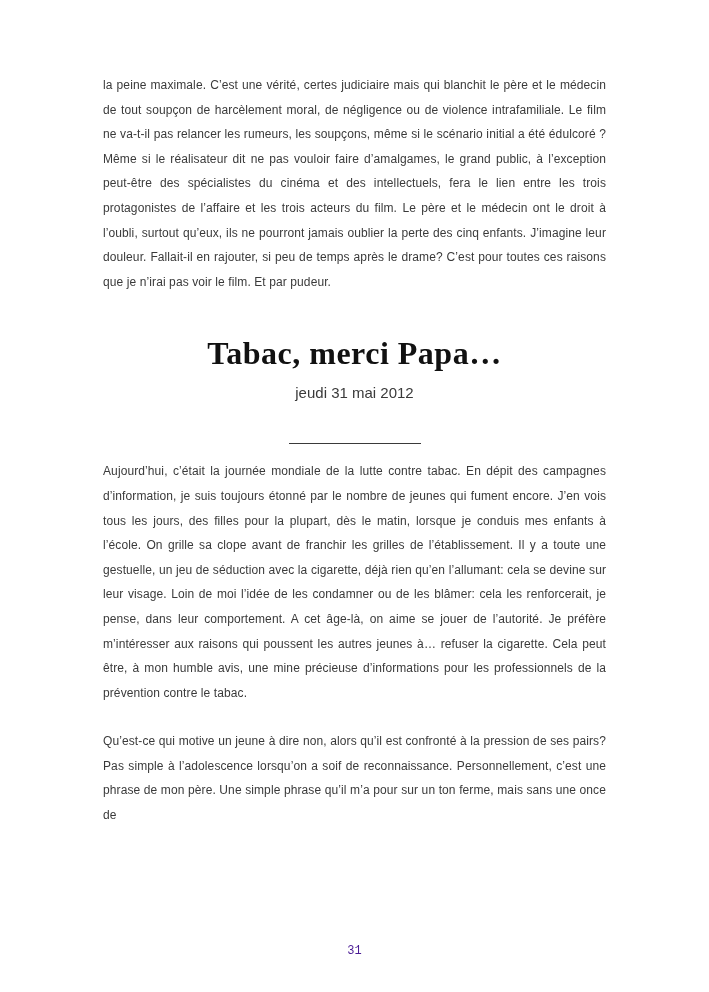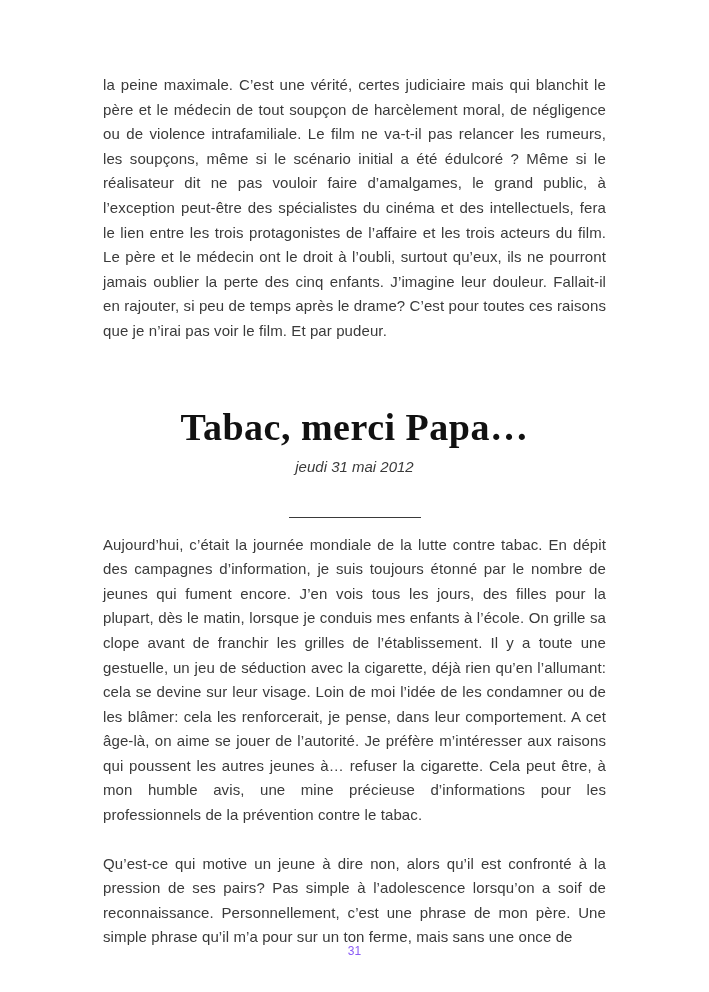--- a/index.html
+++ b/index.html
@@ -14,59 +14,58 @@
     overflow: hidden;
     position: relative;
   }
   .page {
     width: 709px;
     height: 992px;
     padding: 73px 103px 0 103px;
     position: relative;
   }
   .body-text {
-    font-size: 15px;
+    font-size: 12px;
     line-height: 24.6px;
     text-align: justify;
     color: #3a3a3a;
     margin: 0 0 24px 0;
     letter-spacing: 0.1px;
   }
   .article-title {
     font-family: "Liberation Serif", "DejaVu Serif", serif;
     font-weight: 700;
-    font-size: 38px;
+    font-size: 32px;
     line-height: 38px;
     letter-spacing: 0.5px;
     text-align: center;
     color: #111111;
-    margin: 64px 0 4px 0;
+    margin: 40px 0 4px 0;
   }
   .article-date {
-    font-style: italic;
     font-size: 15px;
     text-align: center;
     color: #3a3a3a;
     margin: 12px;
   }
   .separator {
     border: none;
     border-top: 1.5px solid #3a3a3a;
     width: 132px;
     margin: 42px auto 15px auto;
   }
   .page-number {
     position: absolute;
     bottom: 34px;
     left: 0;
     width: 709px;
     text-align: center;
-    font-family: Liberation Sans, sans-serif;
+    font-family: Liberation Mono, monospace;
     font-size: 12px;
-    color: #8b5cf6;
+    color: #4c1d95;
   }
 </style>
 </head>
 <body>
 
 <div class="page">
 
   <p class="body-text">la peine maximale. C’est une vérité, certes judiciaire mais qui blanchit le père et le médecin de tout soupçon de harcèlement moral, de négligence ou de violence intrafamiliale. Le film ne va-t-il pas relancer les rumeurs, les soupçons, même si le scénario initial a été édulcoré ? Même si le réalisateur dit ne pas vouloir faire d’amalgames, le grand public, à l’exception peut-être des spécialistes du cinéma et des intellectuels, fera le lien entre les trois protagonistes de l’affaire et les trois acteurs du film. Le père et le médecin ont le droit à l’oubli, surtout qu’eux, ils ne pourront jamais oublier la perte des cinq enfants. J’imagine leur douleur. Fallait-il en rajouter, si peu de temps après le drame? C’est pour toutes ces raisons que je n’irai pas voir le film. Et par pudeur.</p>
 
   <h1 class="article-title">Tabac, merci Papa…</h1>

